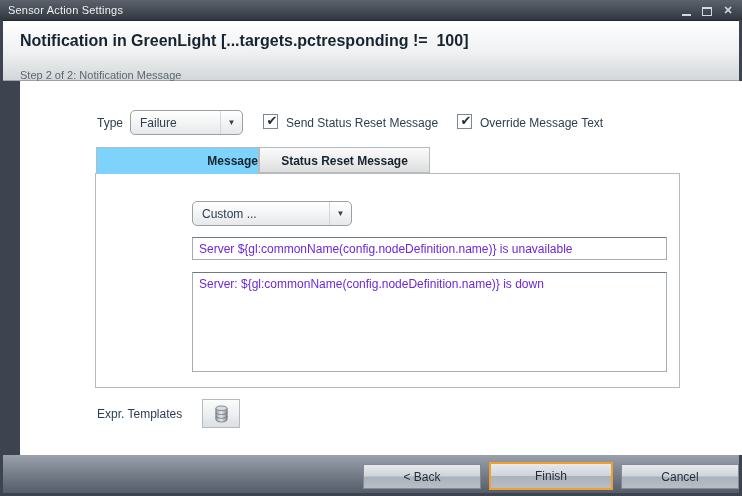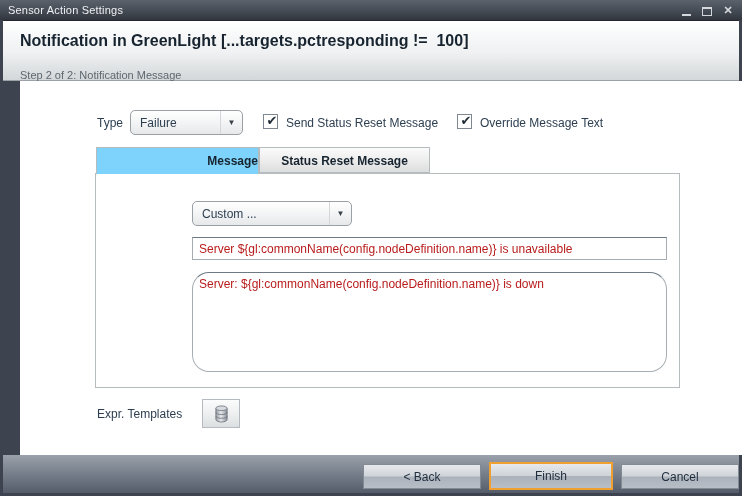--- a/index.html
+++ b/index.html
@@ -72,24 +72,24 @@
     background:linear-gradient(180deg,#fbfbfb 0%,#ececec 55%,#dcdddd 100%);
     border:1px solid #b6bcbe; z-index:1;
   }
   .panel {
     position:absolute; left:75px; top:92px; width:585px; height:215px;
     background:#fff; border:1px solid #b6bcbe; z-index:2;
   }
 
   .text-input {
     position:absolute; border:1px solid #a6adb2; border-top-color:#6e7a83;
-    font-family:"Liberation Sans", sans-serif; font-size:12px; color:#b91c1c;
+    font-family:"Liberation Sans", sans-serif; font-size:12px; color:#6d28d9;
     padding:3px 6px; background:#fff; outline:none;
   }
-  textarea.text-input { resize:none; line-height:1.35;border-radius:17px; }
+  textarea.text-input { resize:none; line-height:1.35; }
 
   .tool-button {
     position:absolute; display:flex; align-items:center; justify-content:center;
     background:linear-gradient(180deg,#fbfcfc 0%,#eceeef 55%,#dcdfe1 100%);
     border:1px solid #b5bac0; cursor:default;
   }
 
   
   .footer {
     position:absolute; left:3px; top:455px; width:736px; height:38px;

